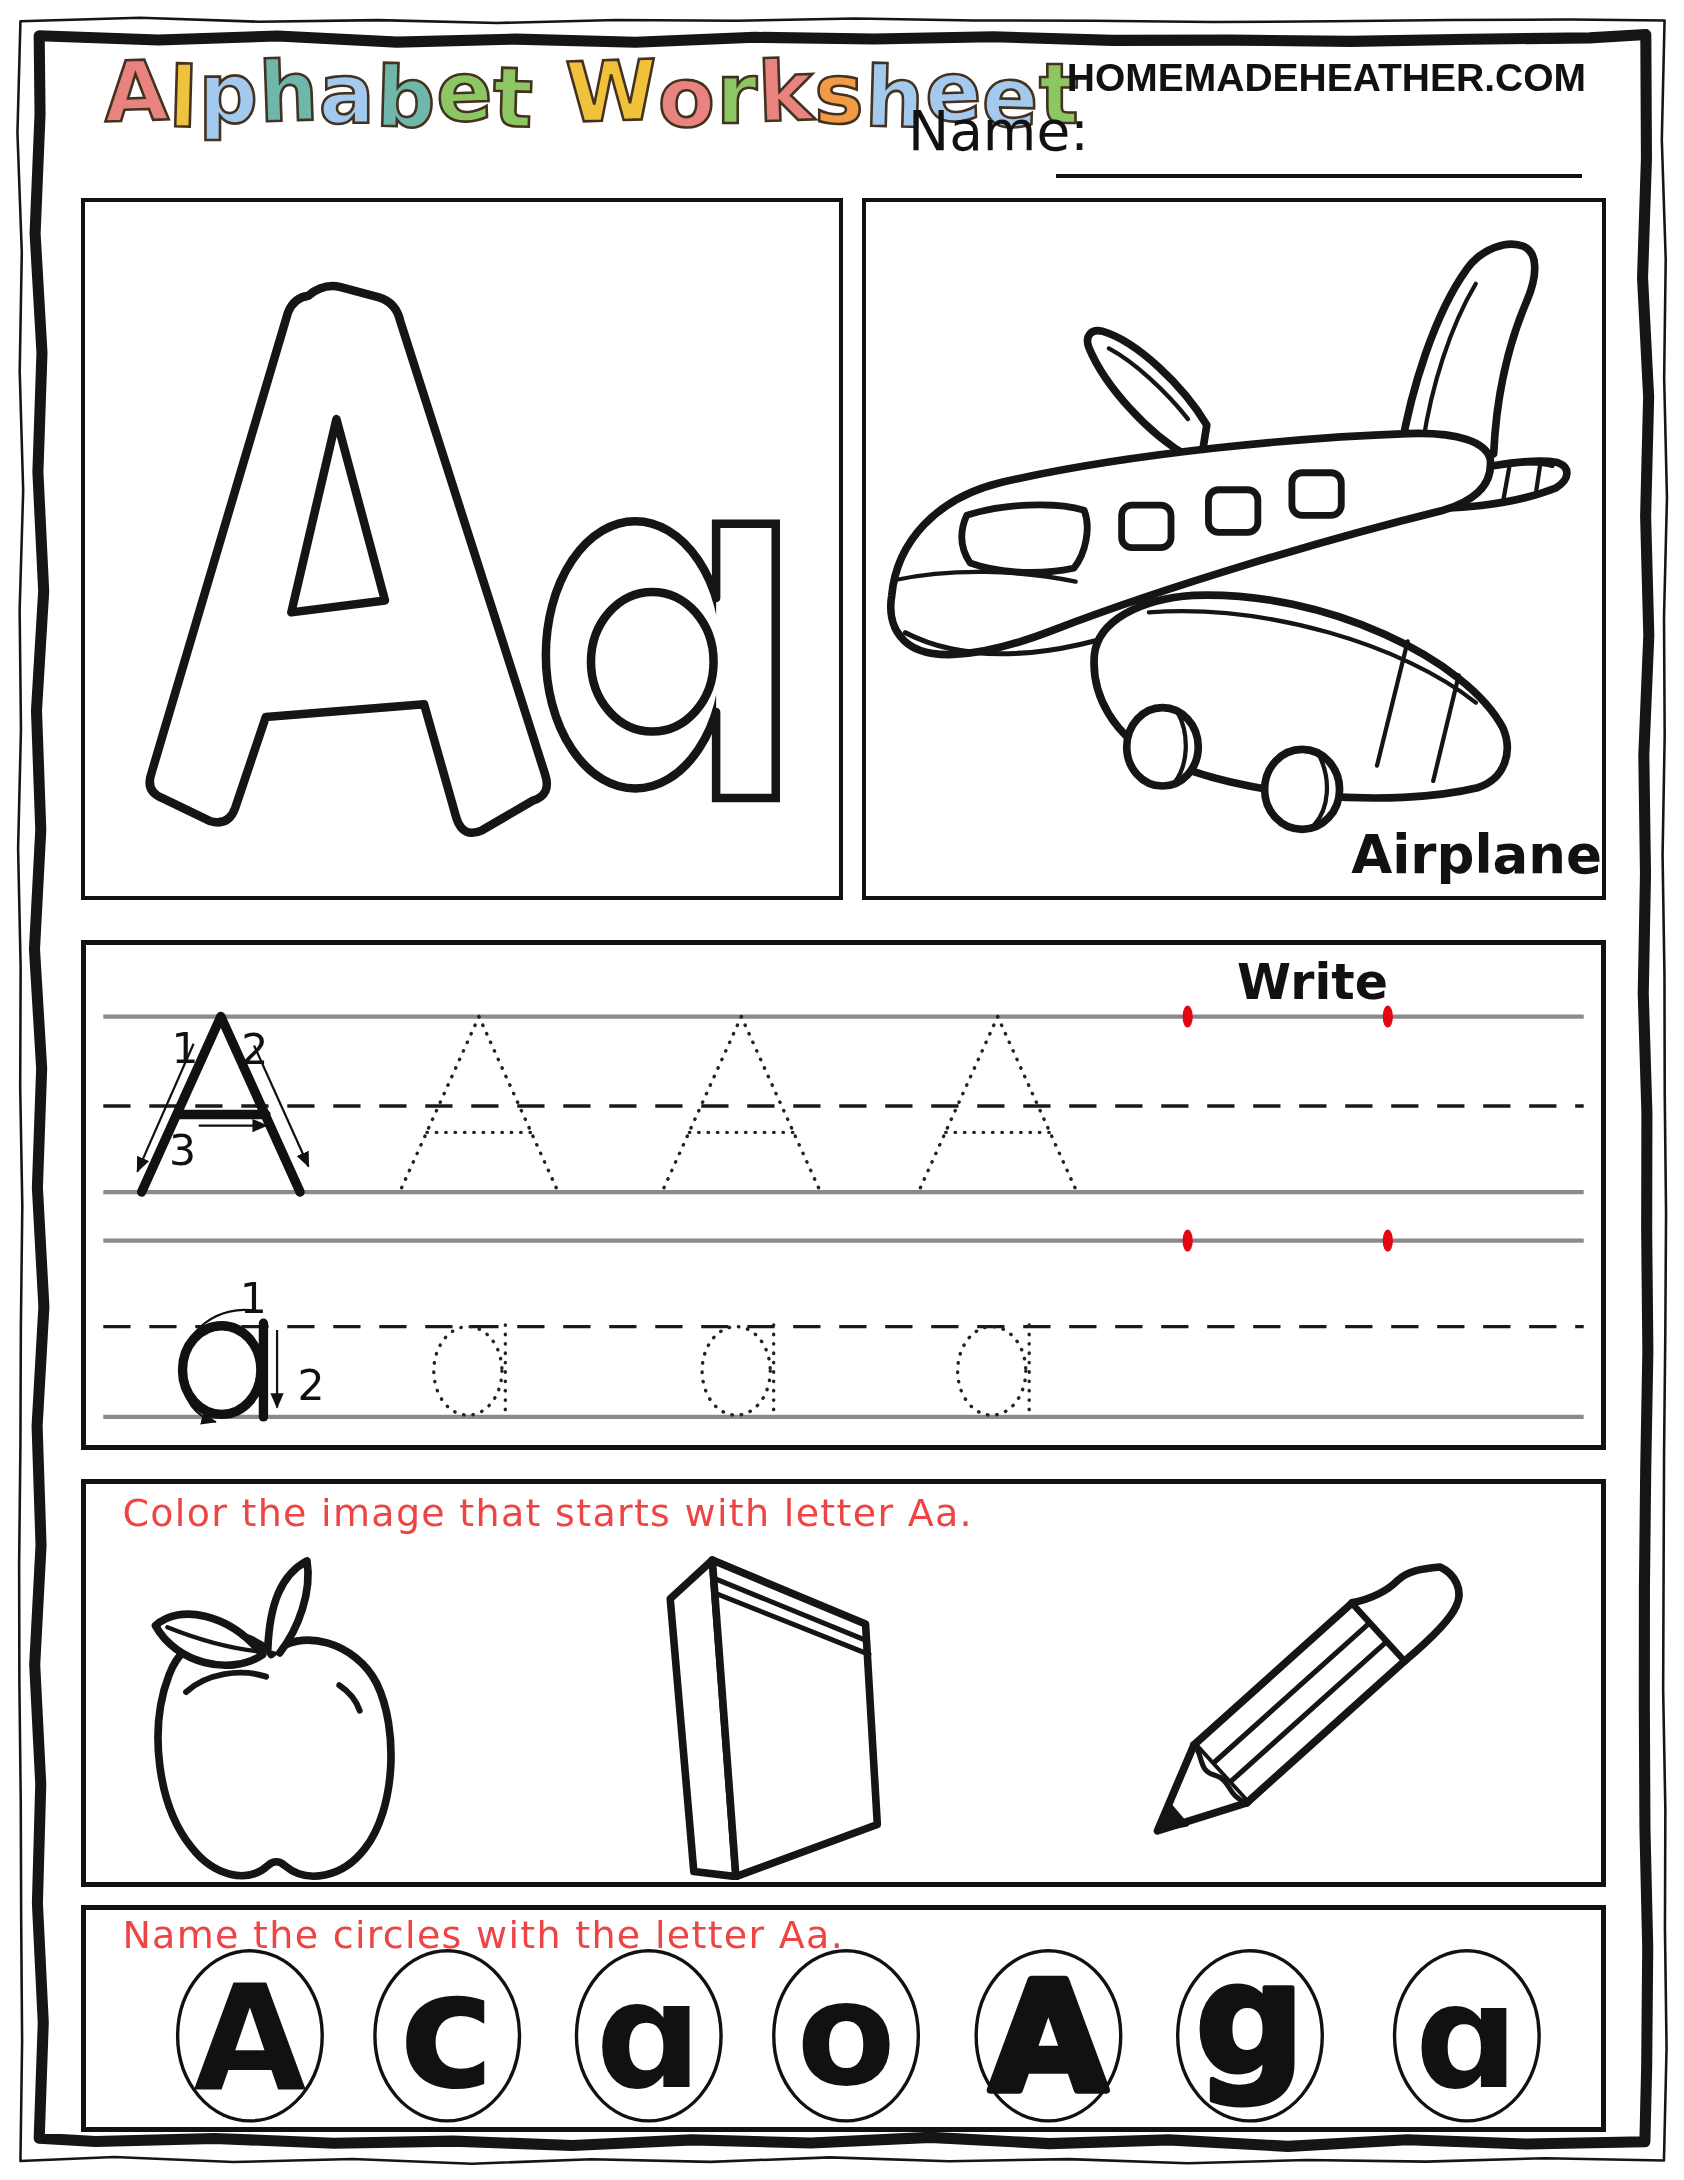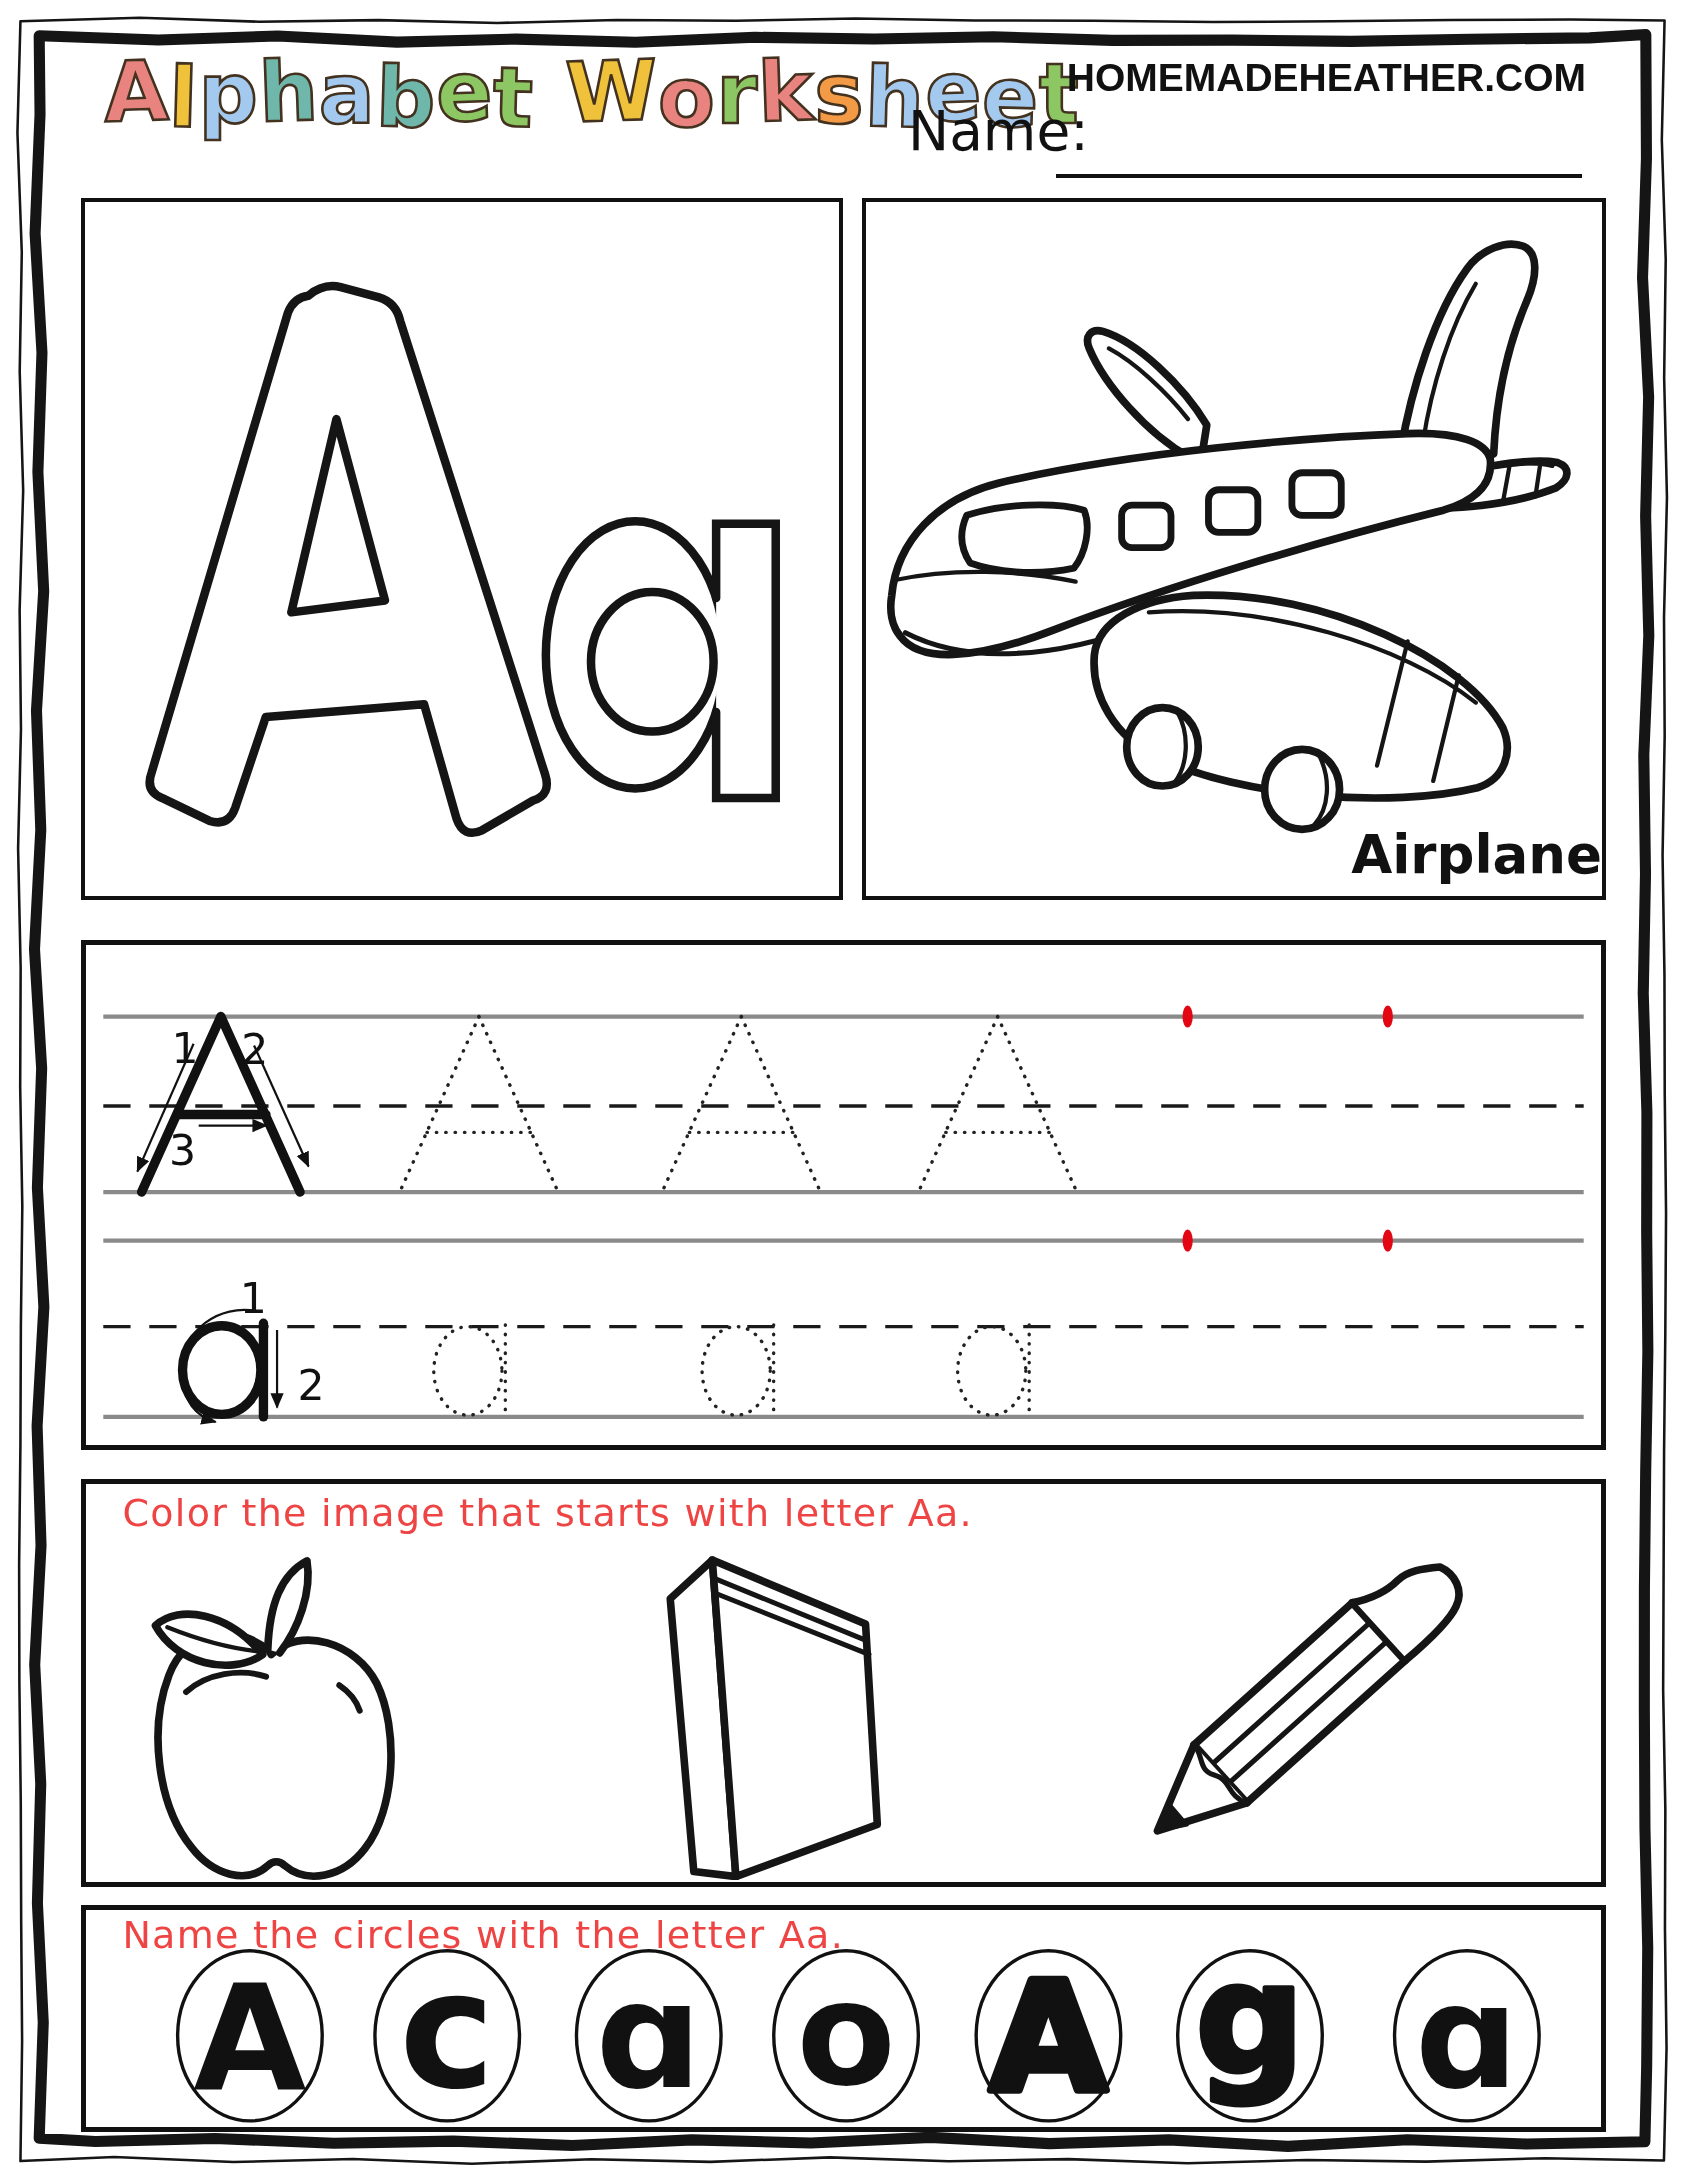--- a/index.html
+++ b/index.html
@@ -95,20 +95,21 @@
       </g>
       <g>
         <ellipse class="line-art" cx="512" cy="690" rx="44" ry="47"></ellipse>
         <path class="line-thin" style="stroke-width:5" d="M532,650 C546,678 544,712 526,732"></path>
       </g>
     </svg>
     <div class="card-label" style="top:622px;">Airplane</div>
   </div>
 
   <div class="box sec" style="left:81px;top:940px;width:1525px;height:510px;">
+    <div class="guide-label" style="left:1090px;width:273px;">Write</div>
     <svg width="1515" height="500" viewBox="0 0 1778 587">
       <defs>
         <marker id="arr" markerWidth="9" markerHeight="8" refX="6.5" refY="3" orient="auto">
           <path d="M0,0 L7,3 L0,6 Z" fill="#111"></path>
         </marker>
       </defs>
 
       <line x1="20" y1="84" x2="1758" y2="84" stroke-width="5" stroke="#8a8a8a"></line>
       <line x1="20" y1="189" x2="1758" y2="189" stroke-width="4" stroke-dasharray="32 22" stroke="#1a1a1a"></line>
       <line x1="20" y1="290" x2="1758" y2="290" stroke-width="5" stroke="#8a8a8a"></line>

